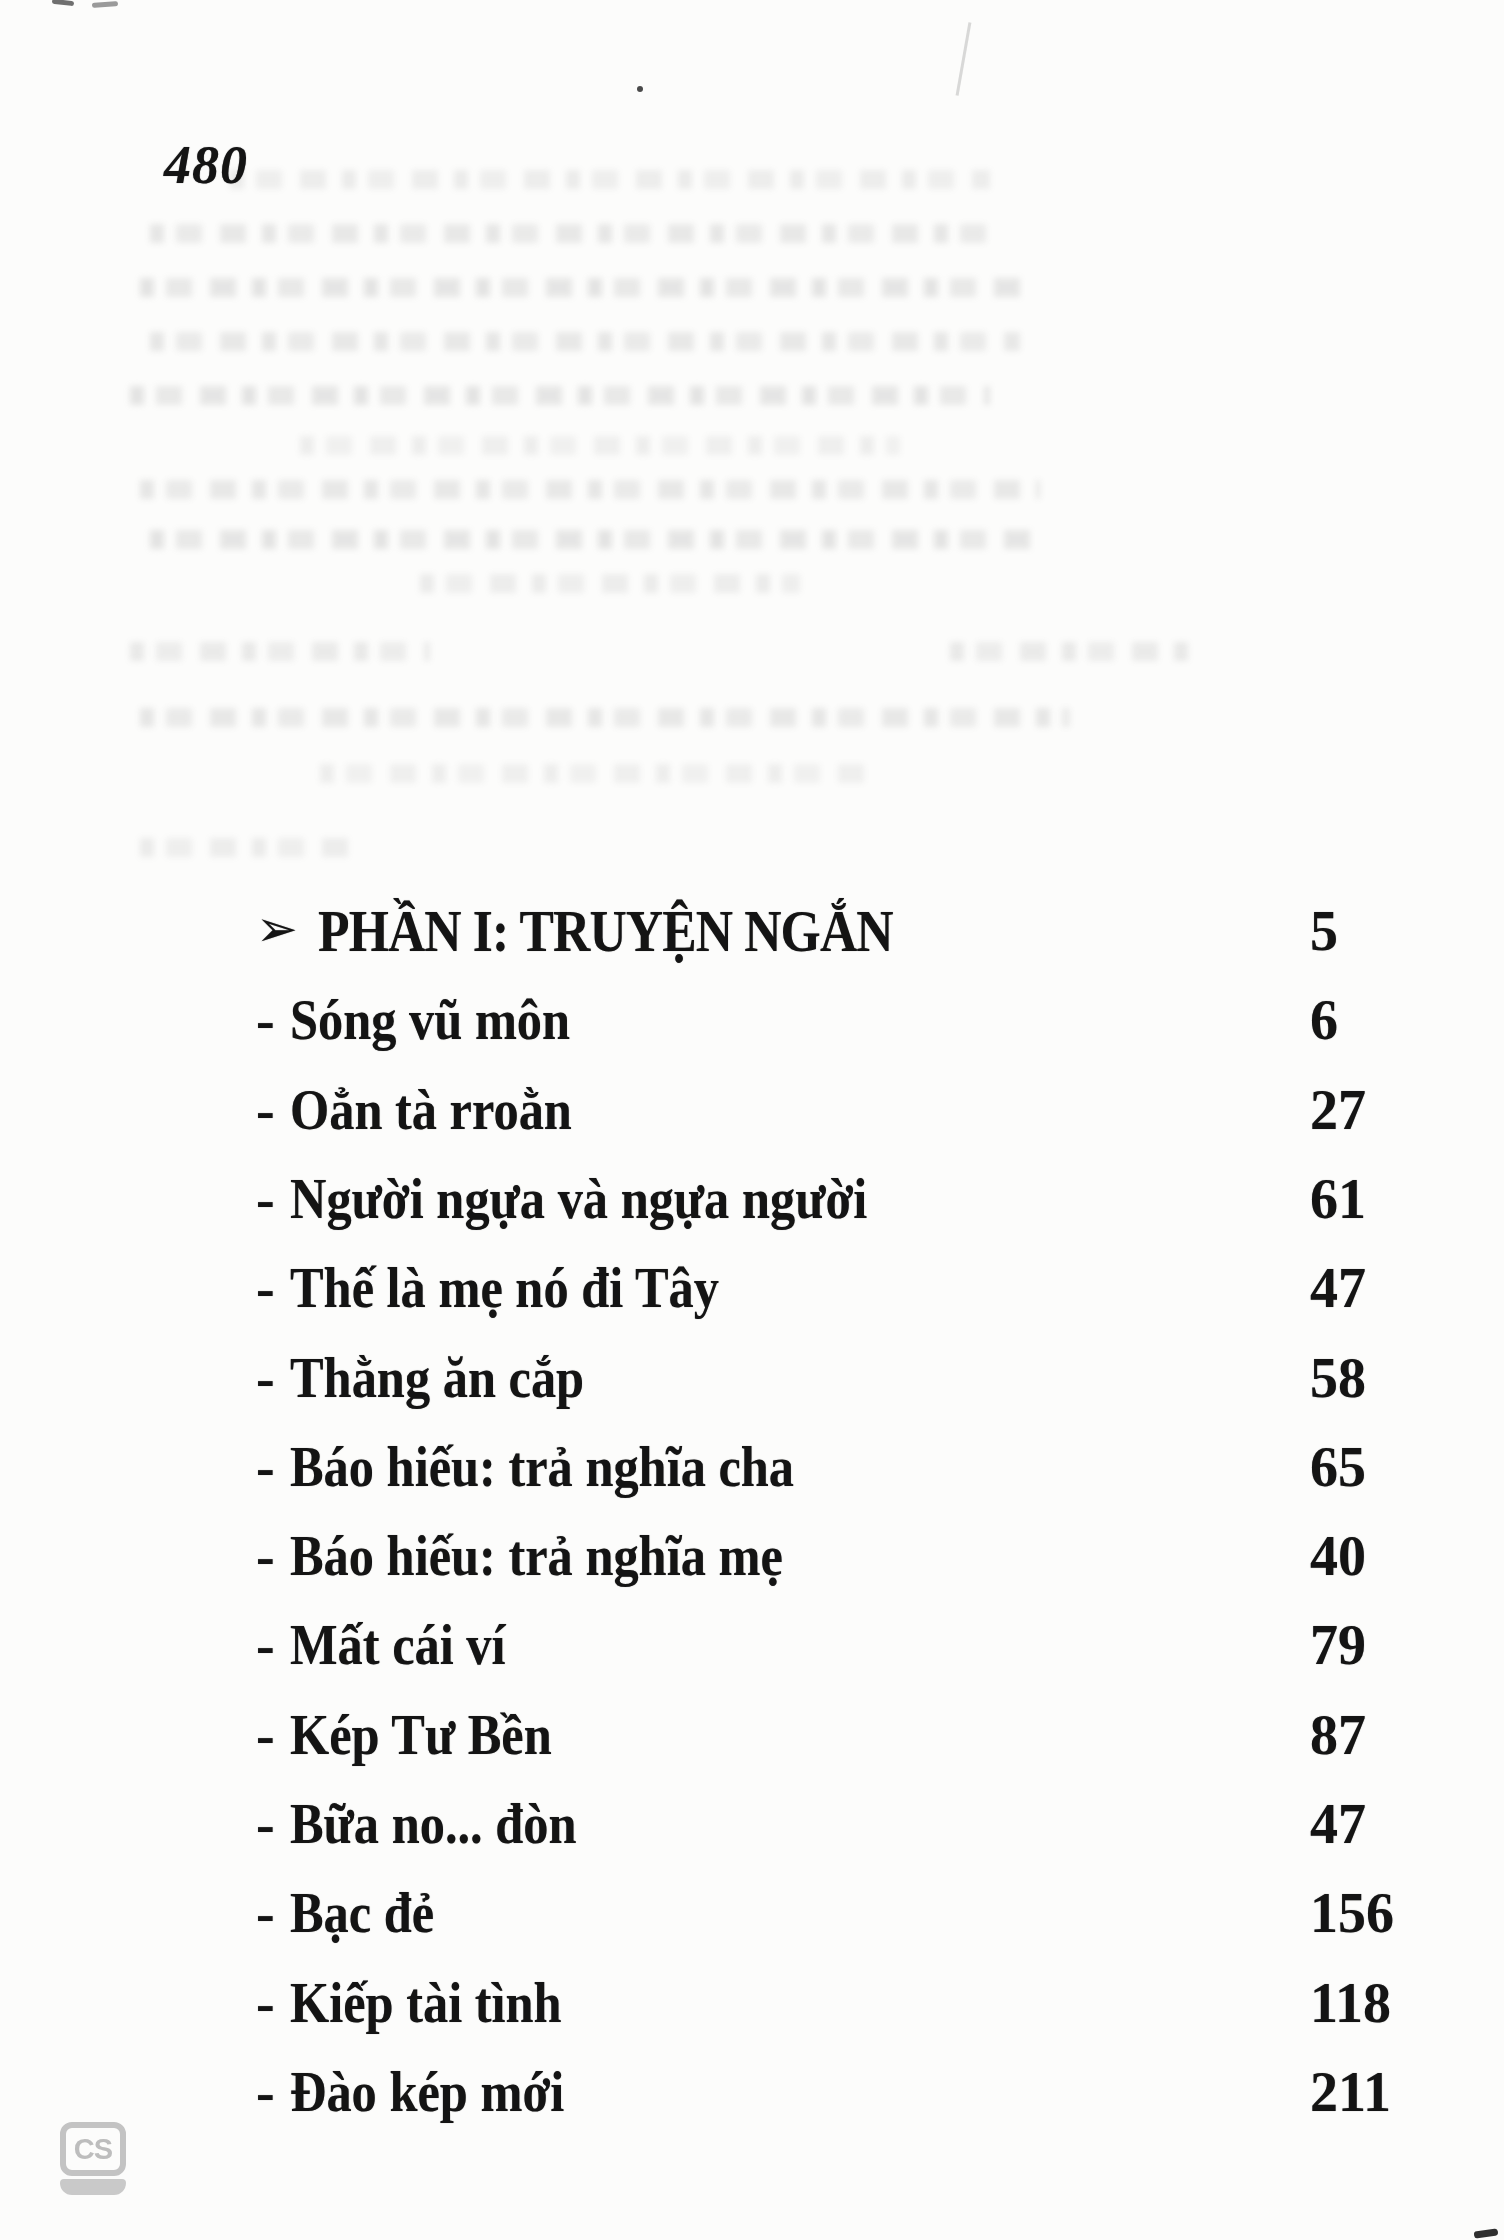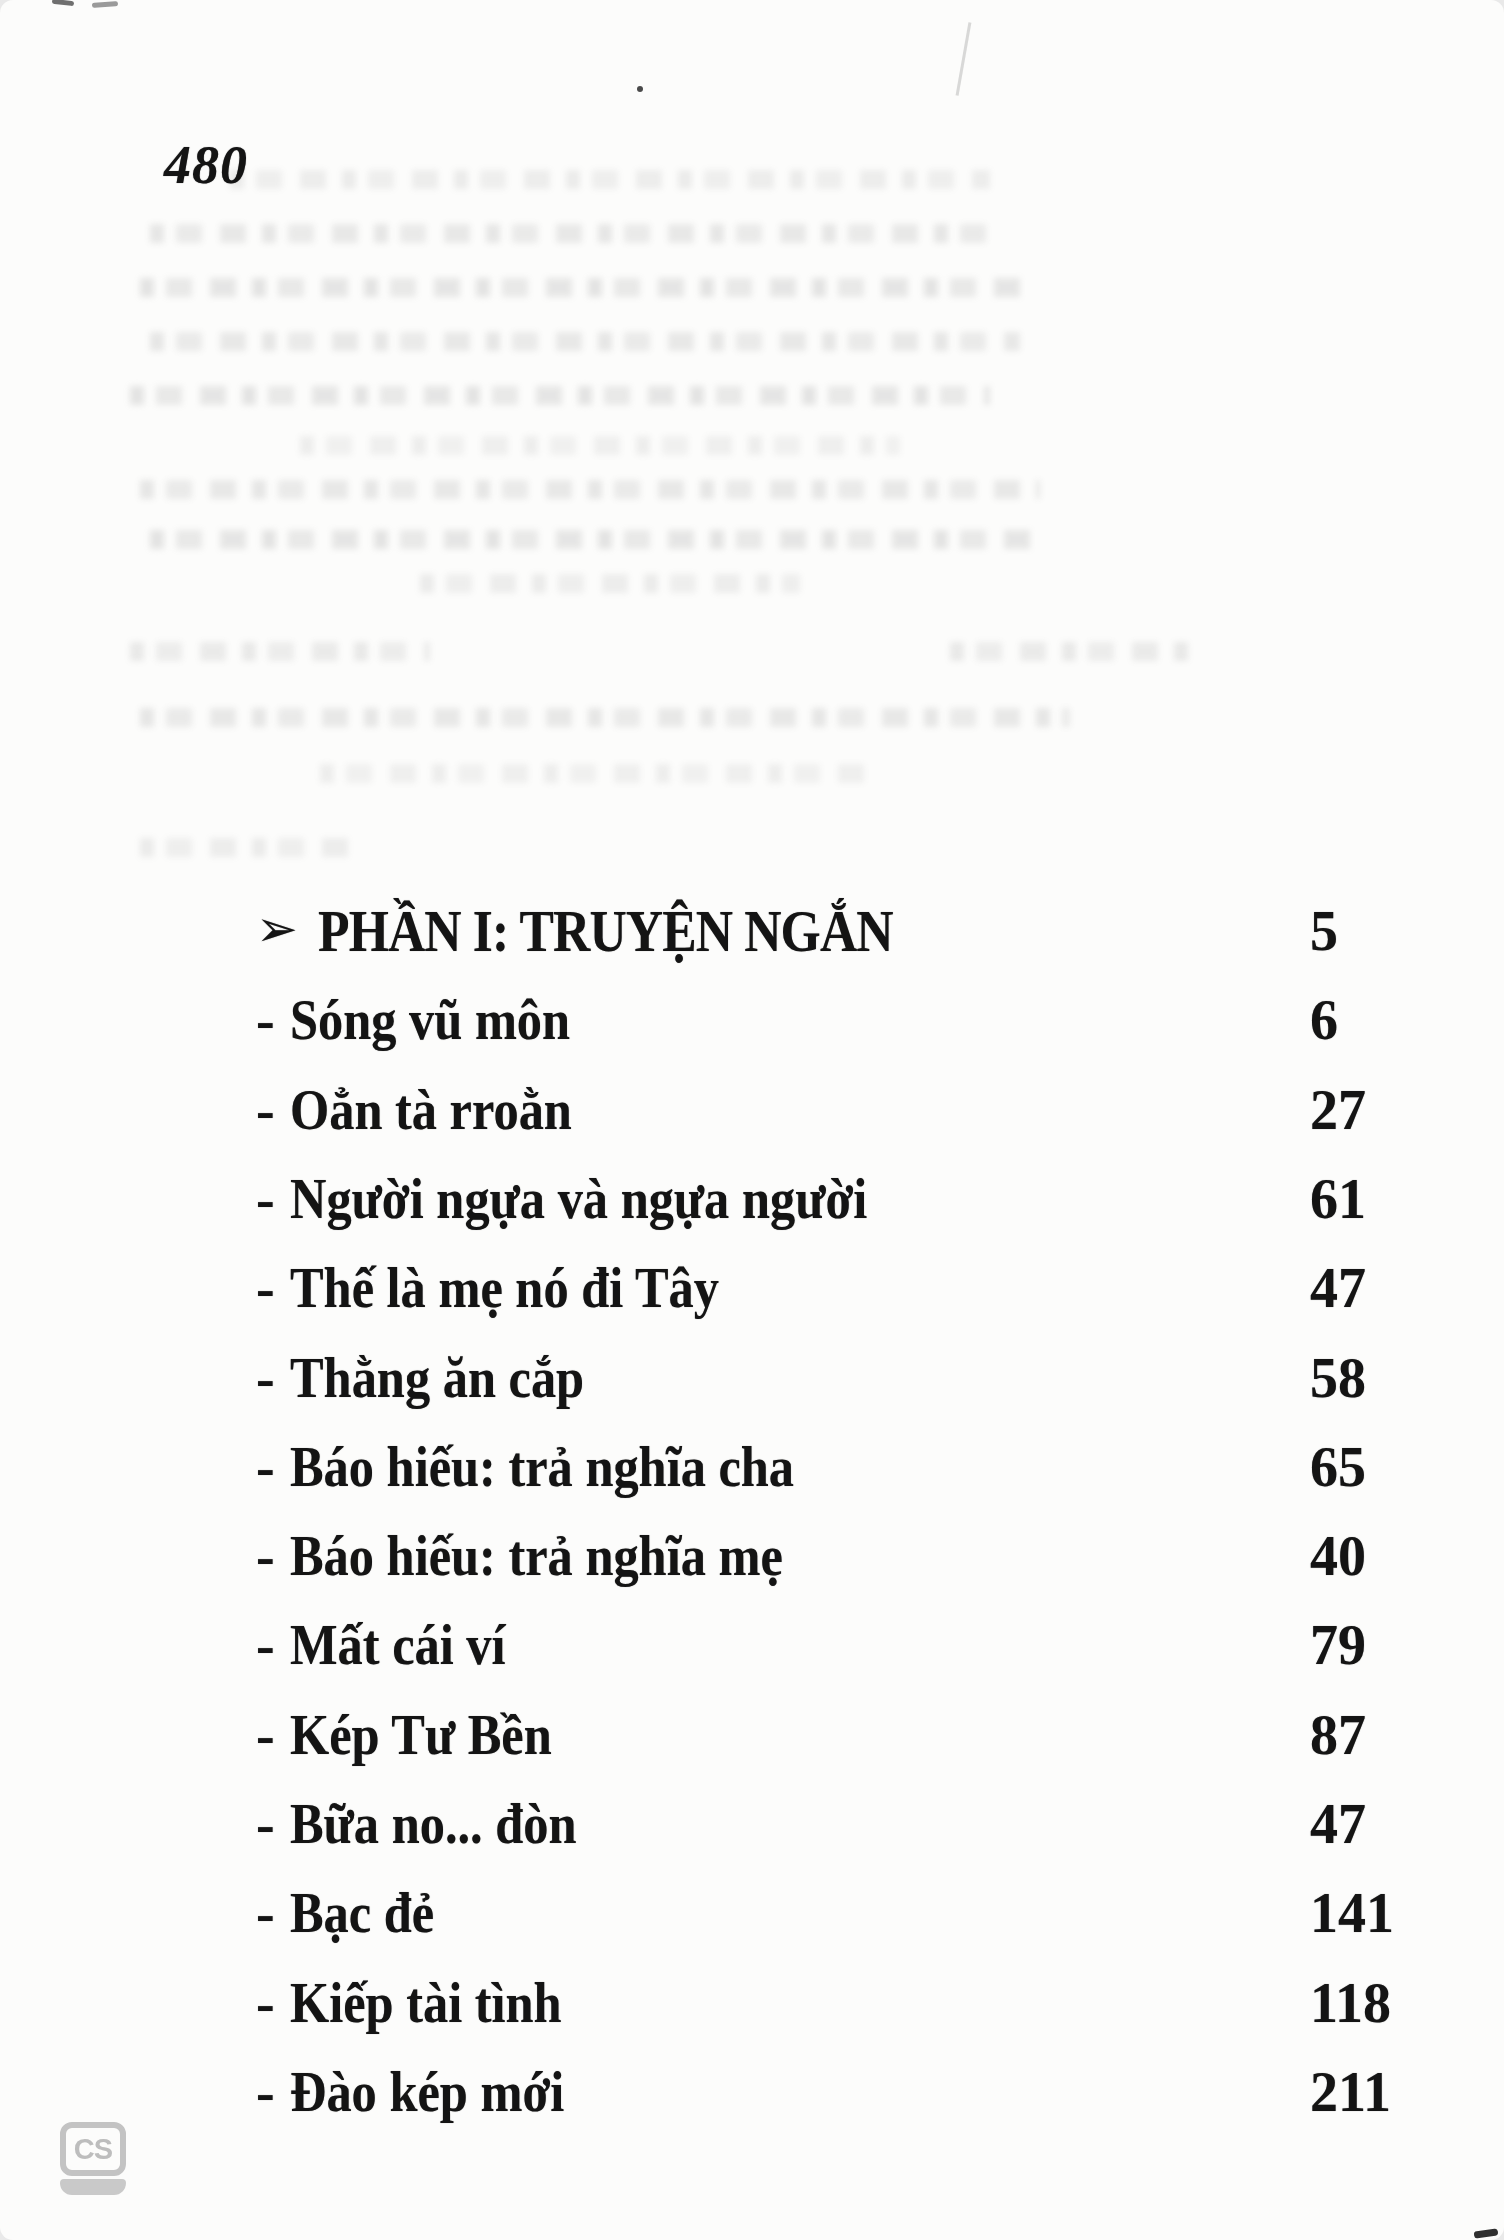--- a/index.html
+++ b/index.html
@@ -3,21 +3,20 @@
 <meta charset="utf-8">
 <style>
   html,body{margin:0;padding:0;background:#e9e9e9;}
   .page{
     position:relative;
     width:1504px;height:2240px;
     background:#fcfcfb;
     overflow:hidden;
     font-family:"Liberation Serif","DejaVu Serif",serif;
     color:#141414;
-    border-radius:13px;
   }
   
   .folio{
     position:absolute;left:164px;top:138px;
     font-style:italic;font-weight:700;font-size:54px;line-height:1;
     letter-spacing:1px;
     text-shadow:0 0 1px rgba(0,0,0,.55);
   }
   
   .title-wrap{
@@ -166,21 +165,21 @@
         <span class="toc-page">87</span>
       </div>
       <div class="toc-row item" style="top: 1779px;">
         <span class="toc-bullet">-</span>
         <span class="toc-label">Bữa no... đòn</span>
         <span class="toc-page">47</span>
       </div>
       <div class="toc-row item" style="top: 1868.3px;">
         <span class="toc-bullet">-</span>
         <span class="toc-label">Bạc đẻ</span>
-        <span class="toc-page">141</span>
+        <span class="toc-page">156</span>
       </div>
       <div class="toc-row item" style="top: 1957.6px;">
         <span class="toc-bullet">-</span>
         <span class="toc-label">Kiếp tài tình</span>
         <span class="toc-page">118</span>
       </div>
       <div class="toc-row item" style="top: 2046.9px;">
         <span class="toc-bullet">-</span>
         <span class="toc-label">Đào kép mới</span>
         <span class="toc-page">211</span>

